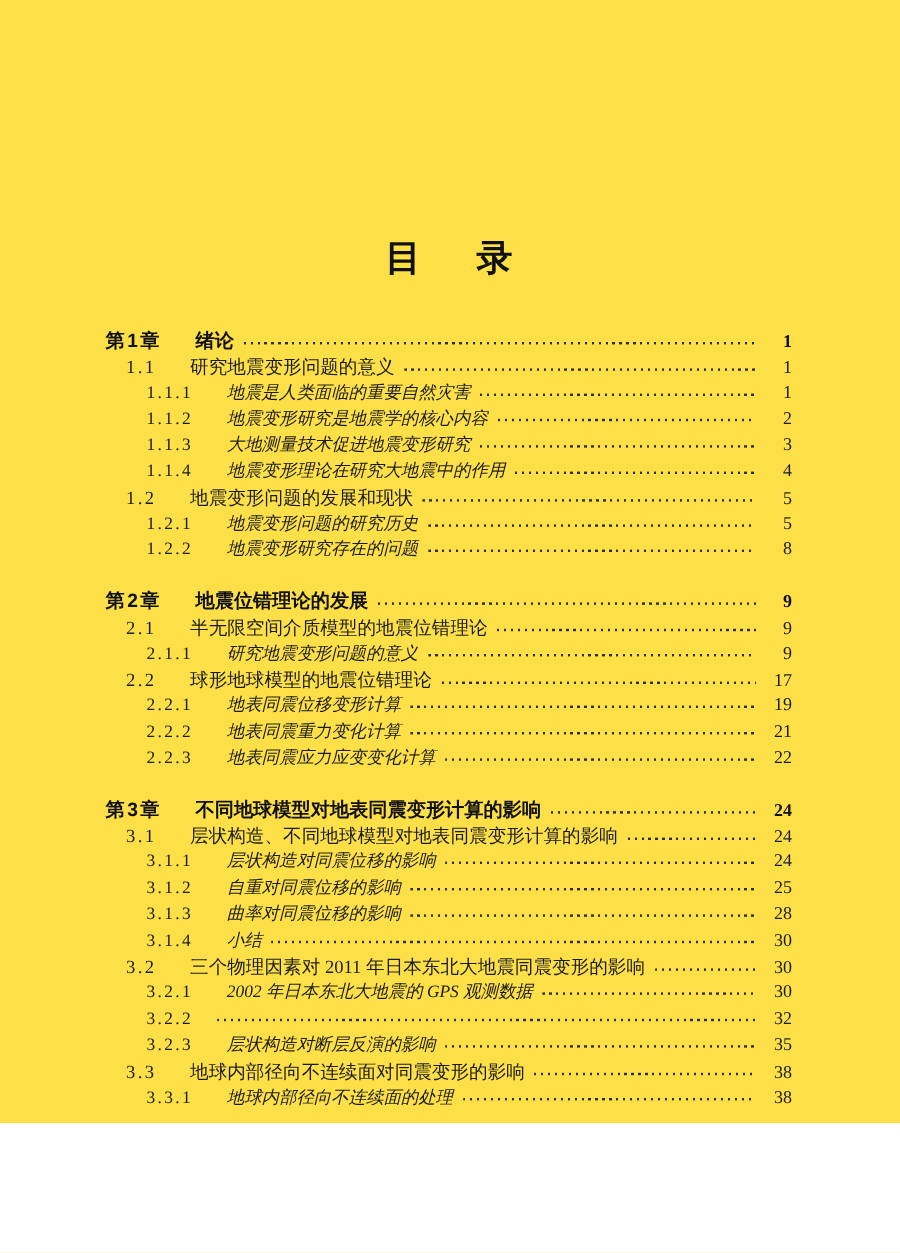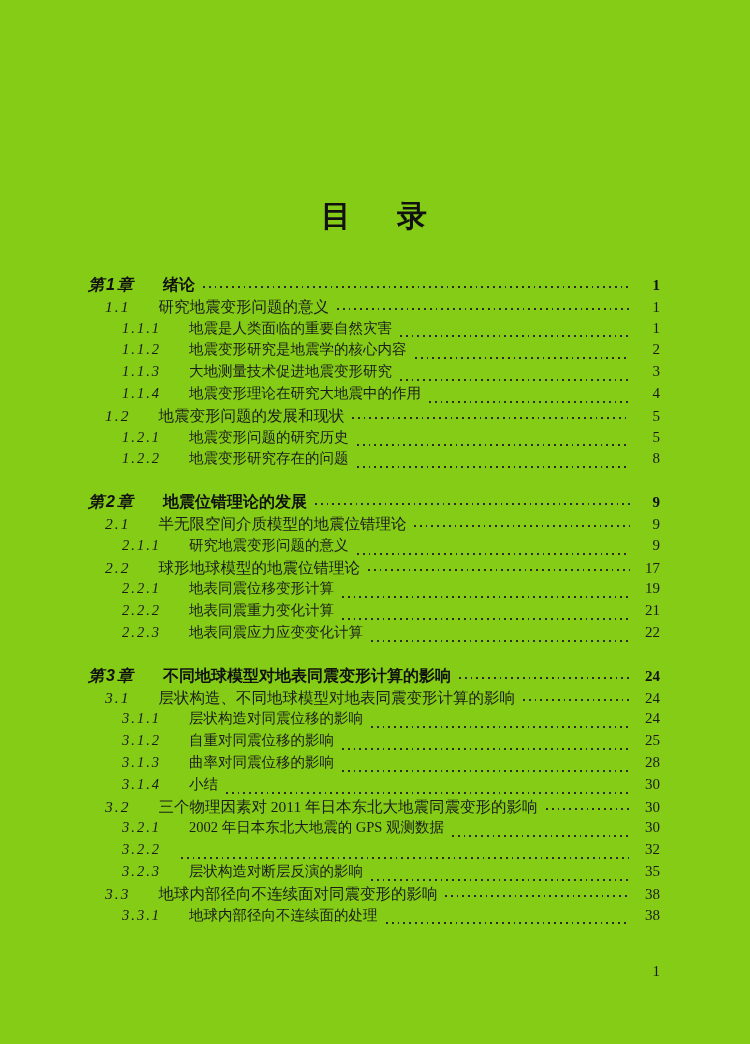--- a/index.html
+++ b/index.html
@@ -3,23 +3,23 @@
 <meta charset="utf-8">
 <style>
   html, body {
     margin: 0;
     padding: 0;
     background: #ffffff;
   }
   .page {
     position: relative;
     width: 750px;
-    height: 1044px;
+    height: 936px;
     margin: 0 auto;
-    background: #84cc16;
+    background: #fde047;
     color: #1b1b1b;
     box-sizing: border-box;
     padding: 199px 90px 0 88px;
     font-family: "Liberation Serif", "DejaVu Serif", serif;
     overflow: hidden;
   }
   h1.doc-title {
     margin: 0 0 42px 0;
     padding-left: 8px;
     text-align: center;
@@ -35,21 +35,20 @@
     display: flex;
     align-items: baseline;
     height: 21.8px;
     line-height: 21.8px;
     white-space: nowrap;
   }
   .row .num {
     flex: 0 0 auto;
     letter-spacing: 2px;
     margin-right: 12px;
-    font-style: italic;
   }
   .row .ttl {
     flex: 0 0 auto;
     margin-left: 16px;
   }
   .row .leader {
     flex: 1 1 auto;
     height: 2px;
     margin: 0 6px 0 8px;
     transform: translateY(-2px);
@@ -72,23 +71,23 @@
   .toc .row.chapter:not(:first-child) {
     margin-top: 21px;
   }
   .row.section {
     padding-left: 17px;
     font-size: 15.5px;
   }
   .row.subsection {
     padding-left: 34px;
     font-size: 14.5px;
-    align-items: flex-end;
   }
   .row.subsection .ttl {
+    font-style: italic;
   }
   .folio {
     position: absolute;
     top: 963px;
     right: 90px;
     font-size: 15px;
     font-family: "Liberation Serif", "DejaVu Serif", serif;
     color: #1b1b1b;
   }
 </style>

